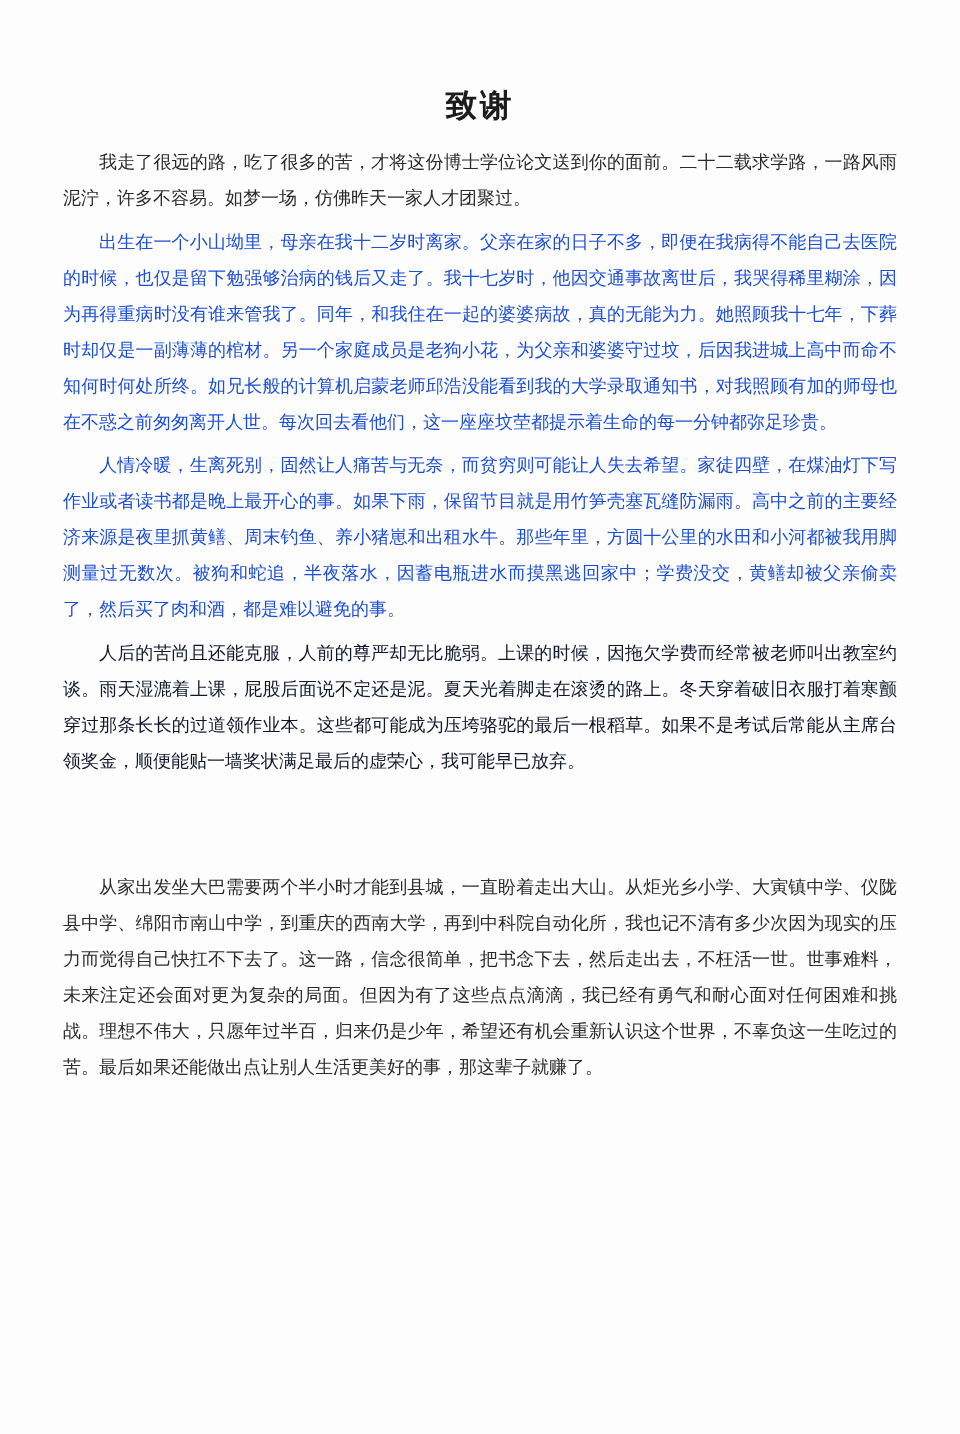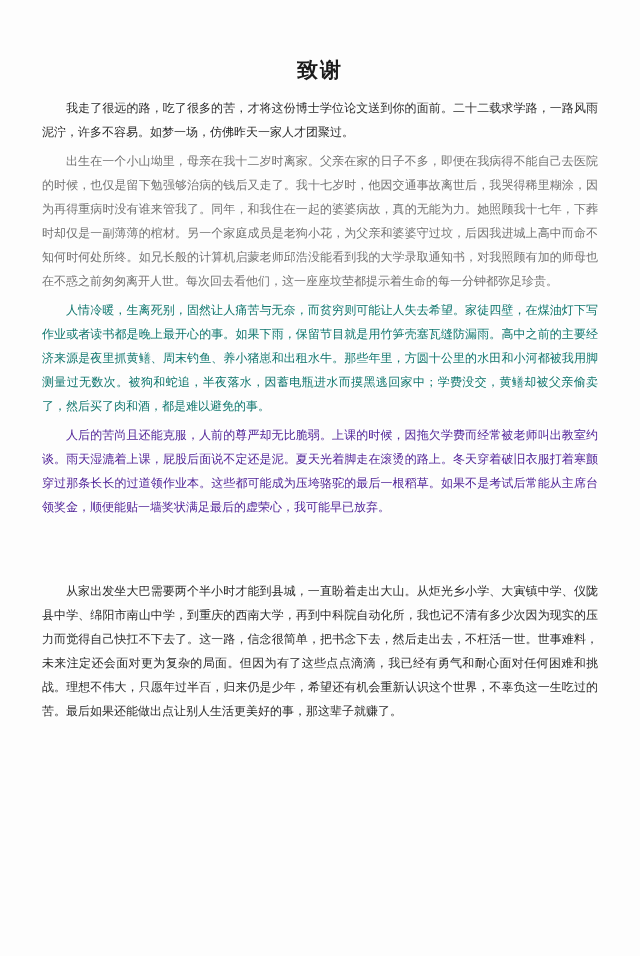--- a/index.html
+++ b/index.html
@@ -62,23 +62,23 @@
 </style>
 </head>
 <body>
 
 <div class="page">
 
   <h1 class="title">致谢</h1>
 
   <div>
     <p class="para" style="color: rgb(43, 43, 43);">我走了很远的路，吃了很多的苦，才将这份博士学位论文送到你的面前。二十二载求学路，一路风雨泥泞，许多不容易。如梦一场，仿佛昨天一家人才团聚过。</p>
-    <p class="para" style="color: #737373;">出生在一个小山坳里，母亲在我十二岁时离家。父亲在家的日子不多，即便在我病得不能自己去医院的时候，也仅是留下勉强够治病的钱后又走了。我十七岁时，他因交通事故离世后，我哭得稀里糊涂，因为再得重病时没有谁来管我了。同年，和我住在一起的婆婆病故，真的无能为力。她照顾我十七年，下葬时却仅是一副薄薄的棺材。另一个家庭成员是老狗小花，为父亲和婆婆守过坟，后因我进城上高中而命不知何时何处所终。如兄长般的计算机启蒙老师邱浩没能看到我的大学录取通知书，对我照顾有加的师母也在不惑之前匆匆离开人世。每次回去看他们，这一座座坟茔都提示着生命的每一分钟都弥足珍贵。</p>
-    <p class="para" style="color: #0f766e; font-family: Liberation Serif, serif;">人情冷暖，生离死别，固然让人痛苦与无奈，而贫穷则可能让人失去希望。家徒四壁，在煤油灯下写作业或者读书都是晚上最开心的事。如果下雨，保留节目就是用竹笋壳塞瓦缝防漏雨。高中之前的主要经济来源是夜里抓黄鳝、周末钓鱼、养小猪崽和出租水牛。那些年里，方圆十公里的水田和小河都被我用脚测量过无数次。被狗和蛇追，半夜落水，因蓄电瓶进水而摸黑逃回家中；学费没交，黄鳝却被父亲偷卖了，然后买了肉和酒，都是难以避免的事。</p>
-    <p class="para" style="color: #4c1d95;">人后的苦尚且还能克服，人前的尊严却无比脆弱。上课的时候，因拖欠学费而经常被老师叫出教室约谈。雨天湿漉着上课，屁股后面说不定还是泥。夏天光着脚走在滚烫的路上。冬天穿着破旧衣服打着寒颤穿过那条长长的过道领作业本。这些都可能成为压垮骆驼的最后一根稻草。如果不是考试后常能从主席台领奖金，顺便能贴一墙奖状满足最后的虚荣心，我可能早已放弃。</p>
+    <p class="para" style="color: #1d4ed8;">出生在一个小山坳里，母亲在我十二岁时离家。父亲在家的日子不多，即便在我病得不能自己去医院的时候，也仅是留下勉强够治病的钱后又走了。我十七岁时，他因交通事故离世后，我哭得稀里糊涂，因为再得重病时没有谁来管我了。同年，和我住在一起的婆婆病故，真的无能为力。她照顾我十七年，下葬时却仅是一副薄薄的棺材。另一个家庭成员是老狗小花，为父亲和婆婆守过坟，后因我进城上高中而命不知何时何处所终。如兄长般的计算机启蒙老师邱浩没能看到我的大学录取通知书，对我照顾有加的师母也在不惑之前匆匆离开人世。每次回去看他们，这一座座坟茔都提示着生命的每一分钟都弥足珍贵。</p>
+    <p class="para" style="color: #1d4ed8; font-family: Liberation Serif, serif;">人情冷暖，生离死别，固然让人痛苦与无奈，而贫穷则可能让人失去希望。家徒四壁，在煤油灯下写作业或者读书都是晚上最开心的事。如果下雨，保留节目就是用竹笋壳塞瓦缝防漏雨。高中之前的主要经济来源是夜里抓黄鳝、周末钓鱼、养小猪崽和出租水牛。那些年里，方圆十公里的水田和小河都被我用脚测量过无数次。被狗和蛇追，半夜落水，因蓄电瓶进水而摸黑逃回家中；学费没交，黄鳝却被父亲偷卖了，然后买了肉和酒，都是难以避免的事。</p>
+    <p class="para" style="color: #0f172a;">人后的苦尚且还能克服，人前的尊严却无比脆弱。上课的时候，因拖欠学费而经常被老师叫出教室约谈。雨天湿漉着上课，屁股后面说不定还是泥。夏天光着脚走在滚烫的路上。冬天穿着破旧衣服打着寒颤穿过那条长长的过道领作业本。这些都可能成为压垮骆驼的最后一根稻草。如果不是考试后常能从主席台领奖金，顺便能贴一墙奖状满足最后的虚荣心，我可能早已放弃。</p>
     <p class="para gap-before" style="color: rgb(43, 43, 43);">从家出发坐大巴需要两个半小时才能到县城，一直盼着走出大山。从炬光乡小学、大寅镇中学、仪陇县中学、绵阳市南山中学，到重庆的西南大学，再到中科院自动化所，我也记不清有多少次因为现实的压力而觉得自己快扛不下去了。这一路，信念很简单，把书念下去，然后走出去，不枉活一世。世事难料，未来注定还会面对更为复杂的局面。但因为有了这些点点滴滴，我已经有勇气和耐心面对任何困难和挑战。理想不伟大，只愿年过半百，归来仍是少年，希望还有机会重新认识这个世界，不辜负这一生吃过的苦。最后如果还能做出点让别人生活更美好的事，那这辈子就赚了。</p>
   </div>
 
   <div class="watermark" style="color: rgb(203, 203, 203);">
     <svg class="wb-icon" width="24" height="20" viewBox="0 0 30 25" fill="none" xmlns="http://www.w3.org/2000/svg">
       <ellipse cx="11.5" cy="16.5" rx="9.5" ry="7" stroke="#cbcbcb" stroke-width="1.8"></ellipse>
       <circle cx="11.5" cy="16.5" r="3" stroke="#cbcbcb" stroke-width="1.5"></circle>
       <path d="M18 8 q4.5 -0.5 6 4" stroke="#cbcbcb" stroke-width="1.8" stroke-linecap="round"></path>
       <path d="M20 2.5 q7 0 8.5 7.5" stroke="#cbcbcb" stroke-width="1.8" stroke-linecap="round"></path>
     </svg>

